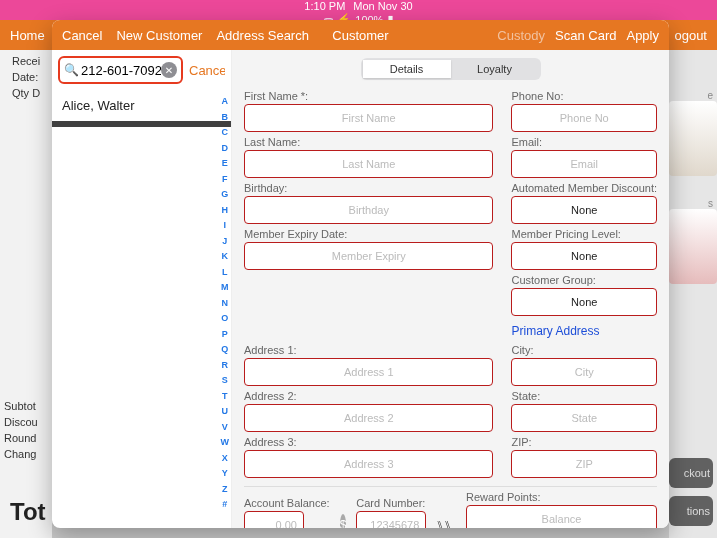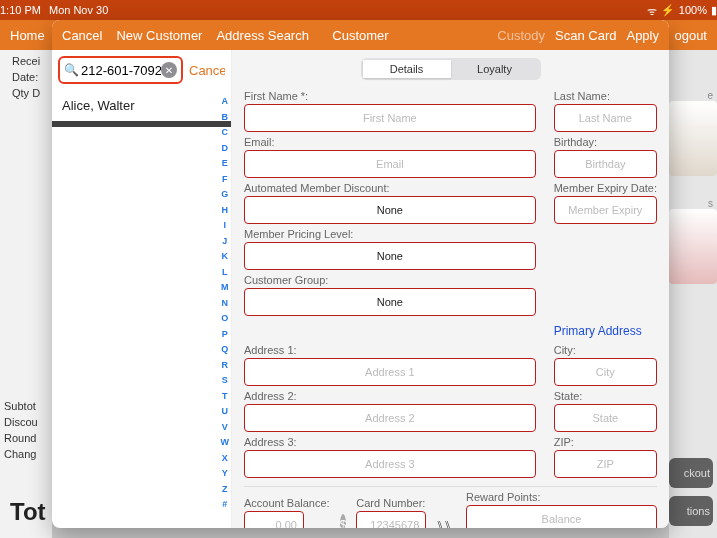--- a/index.html
+++ b/index.html
@@ -1,19 +1,19 @@
 <!DOCTYPE html>
 <html><head>
 <meta charset="utf-8">
 <style>
   * { box-sizing: border-box; margin: 0; padding: 0; font-family: -apple-system, Helvetica, Arial, sans-serif; }
   body { width: 717px; height: 538px; background: #ccc; overflow: hidden; position: relative; }
   
   
-  .status-bar { height: 20px; background: #c2410c; color: #fff; display: flex; justify-content: space-between; align-items: center; padding: 0 0; font-size: 11px; }
+  .status-bar { height: 20px; background: #ec4899; color: #fff; display: flex; justify-content: space-between; align-items: center; padding: 0 6px; font-size: 11px; flex-direction: column; }
   .status-left { display: flex; gap: 8px; }
   .status-right { display: flex; gap: 4px; align-items: center; }
   
   
   .bg-nav { height: 30px; background: #e67722; color: #fff; display: flex; align-items: center; padding: 0 10px; font-size: 13px; }
   .bg-nav .right { margin-left: auto; }
   
   
   .receipt-area { position: absolute; top: 50px; left: 0; width: 52px; height: 488px; background: #f2f2f2; padding: 5px 12px; font-size: 11px; color: #333; }
   .receipt-area .row { margin-bottom: 4px; white-space: nowrap; overflow: hidden; }
@@ -181,20 +181,24 @@
         <div class="seg active">Details</div>
         <div class="seg">Loyalty</div>
       </div>
 
       <div class="form-grid">
         <div class="field">
             <label>First Name *:</label>
             <div class="input">First Name</div>
           </div>
         <div class="field">
+            <label>Phone No:</label>
+            <div class="input">Phone No</div>
+          </div>
+        <div class="field">
             <label>Last Name:</label>
             <div class="input">Last Name</div>
           </div>
         <div class="field">
             <label>Email:</label>
             <div class="input">Email</div>
           </div>
         <div class="field">
             <label>Birthday:</label>
             <div class="input">Birthday</div>

